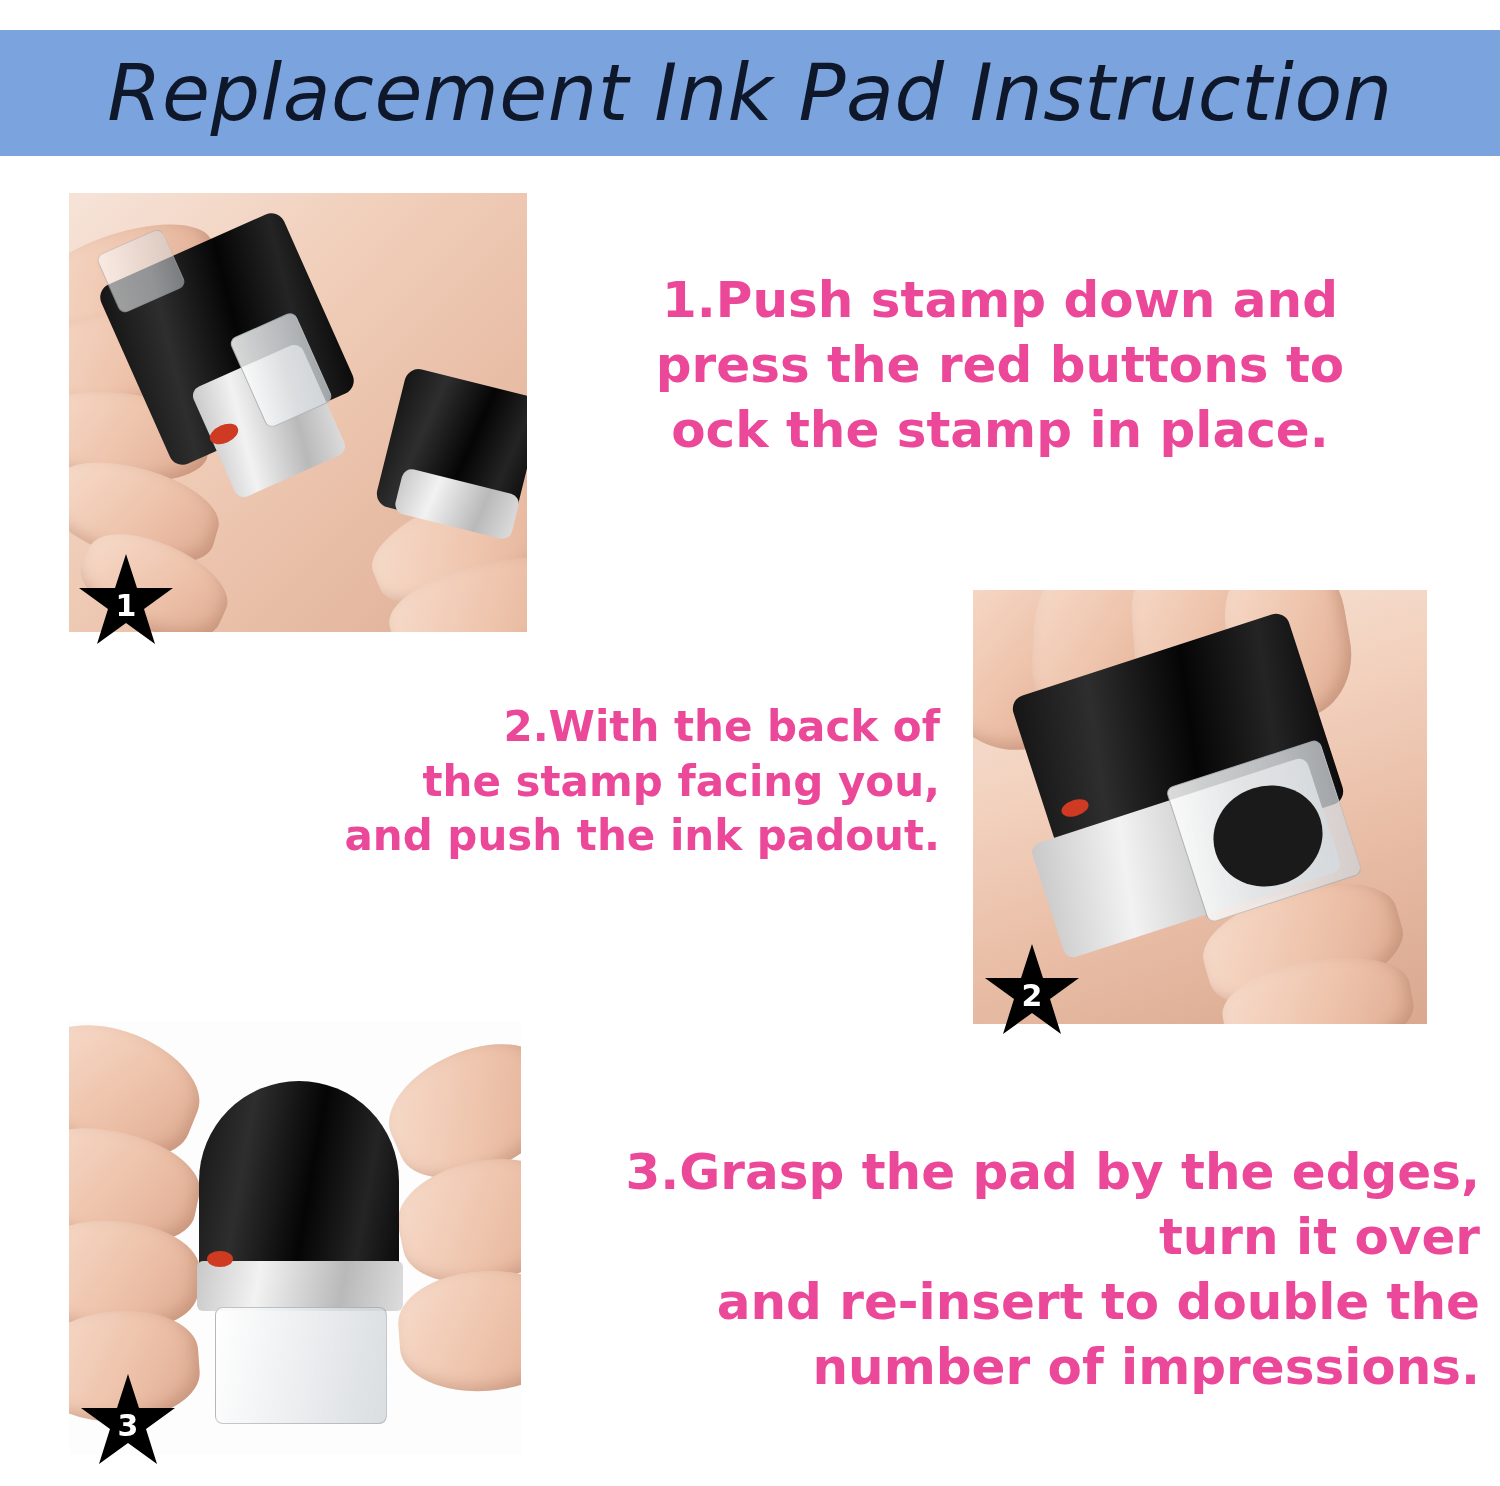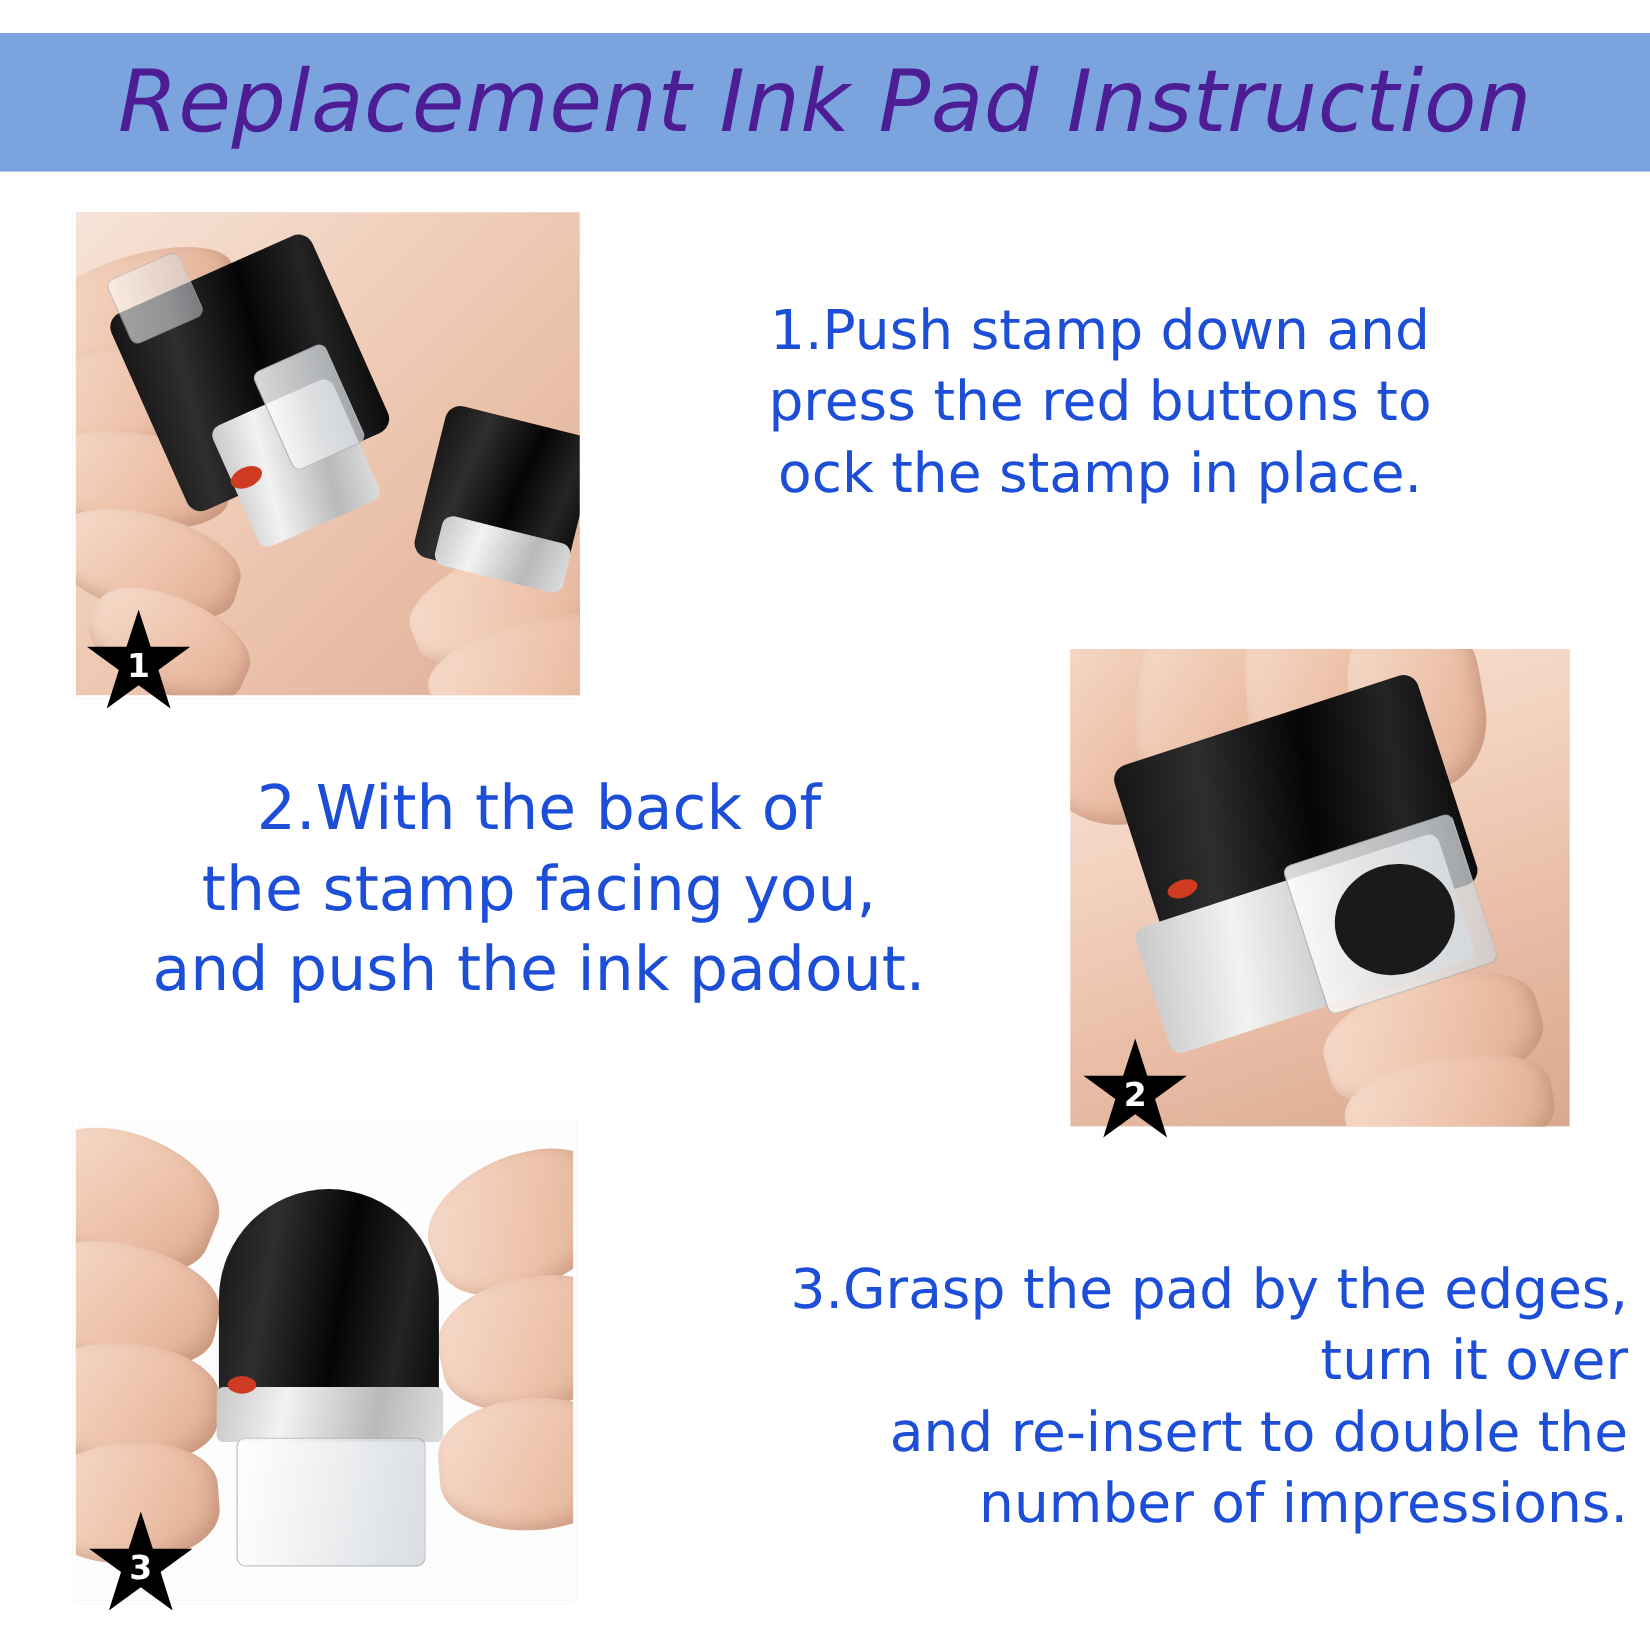--- a/index.html
+++ b/index.html
@@ -21,21 +21,21 @@
     left: 0;
     top: 30px;
     width: 1500px;
     height: 126px;
     background: #7ba3dd;
     display: flex;
     align-items: center;
     justify-content: center;
   }
   .header-title {
-    color: #4c1d95;
+    color: #0f172a;
     font-family: "DejaVu Sans", sans-serif;
     font-size: 78px;
     font-style: italic;
     font-weight: 400;
     letter-spacing: 0.5px;
     white-space: nowrap;
     line-height: 1;
   }
 
   
@@ -126,38 +126,39 @@
     padding-top: 6px;
     box-sizing: border-box;
   }
   .star-1 { left: 76px;  top: 552px; }
   .star-2 { left: 982px; top: 942px; }
   .star-3 { left: 78px;  top: 1372px; }
 
   
   .step-text {
     position: absolute;
-    color: #1d4ed8;
-    font-family: "DejaVu Sans", sans-serif;
-    font-weight: 400;
+    color: #ec4899;
+    font-family: "DejaVu Sans", sans-serif;
+    font-weight: 700;
     line-height: 1.30;
     text-align: center;
     white-space: pre-line;
   }
   .step-1 {
     left: 560px;
     top: 268px;
     width: 880px;
     font-size: 50px;
   }
   .step-2 {
     left: 40px;
     top: 700px;
     width: 900px;
-    font-size: 56px;
+    font-size: 42px;
+    text-align: right;
   }
   .step-3 {
     left: 520px;
     top: 1140px;
     width: 960px;
     font-size: 50px;
     text-align: right;
   }
 </style>
 </head>

